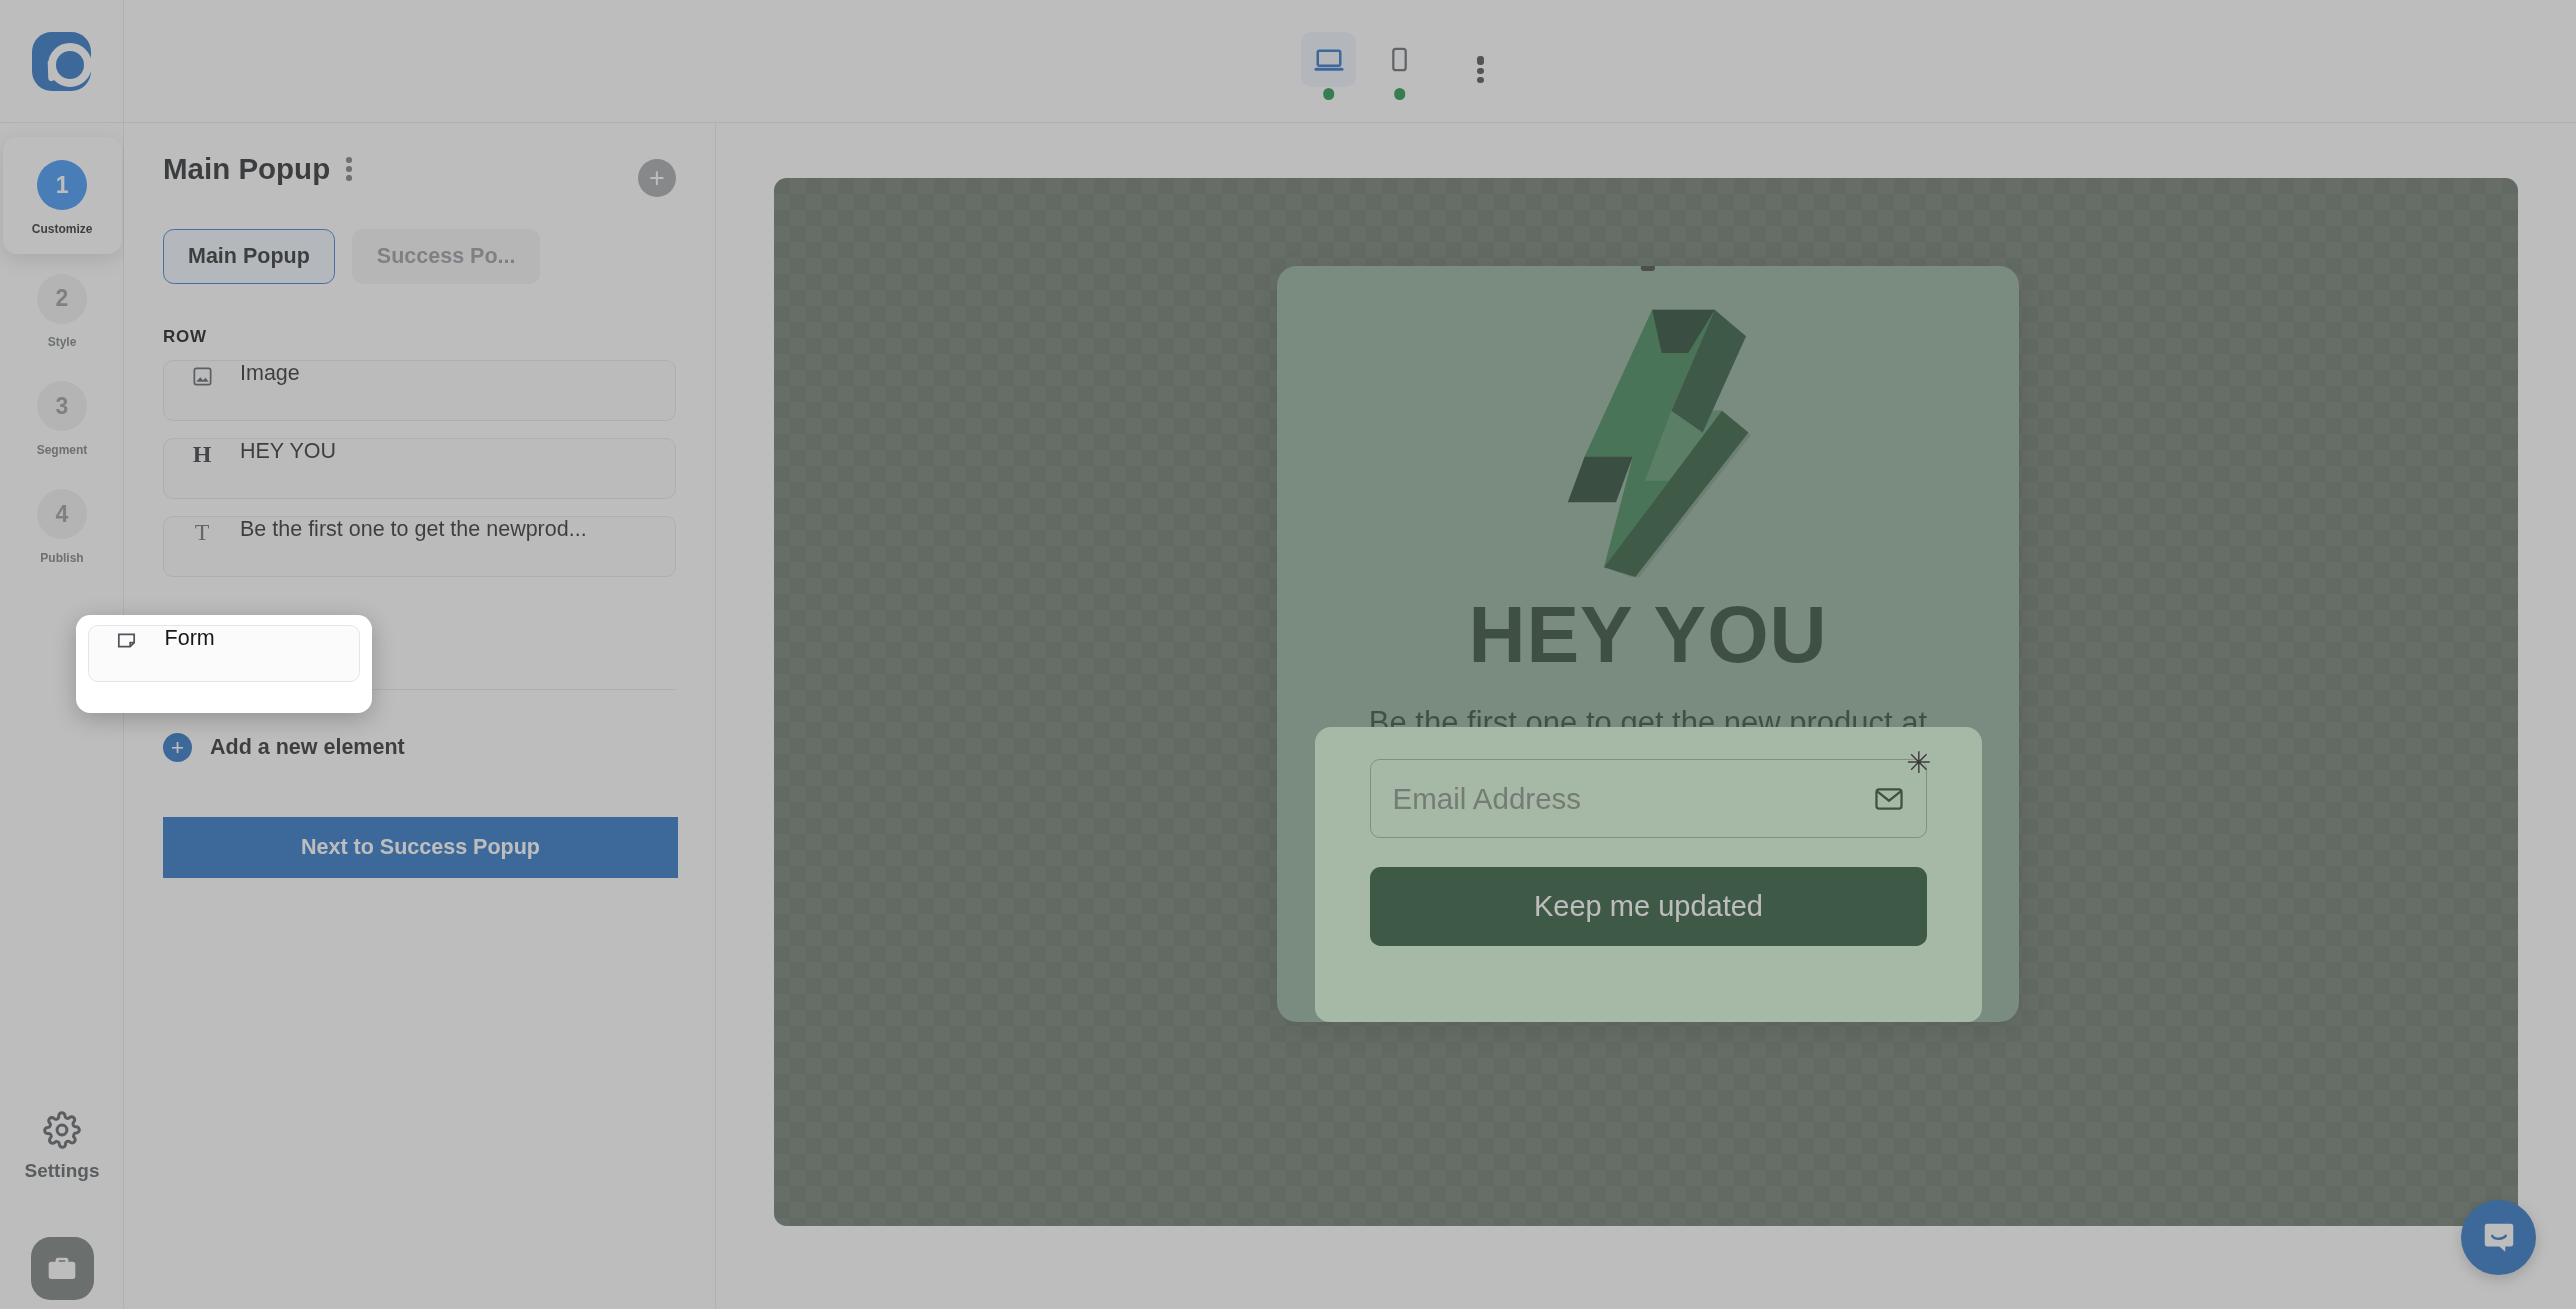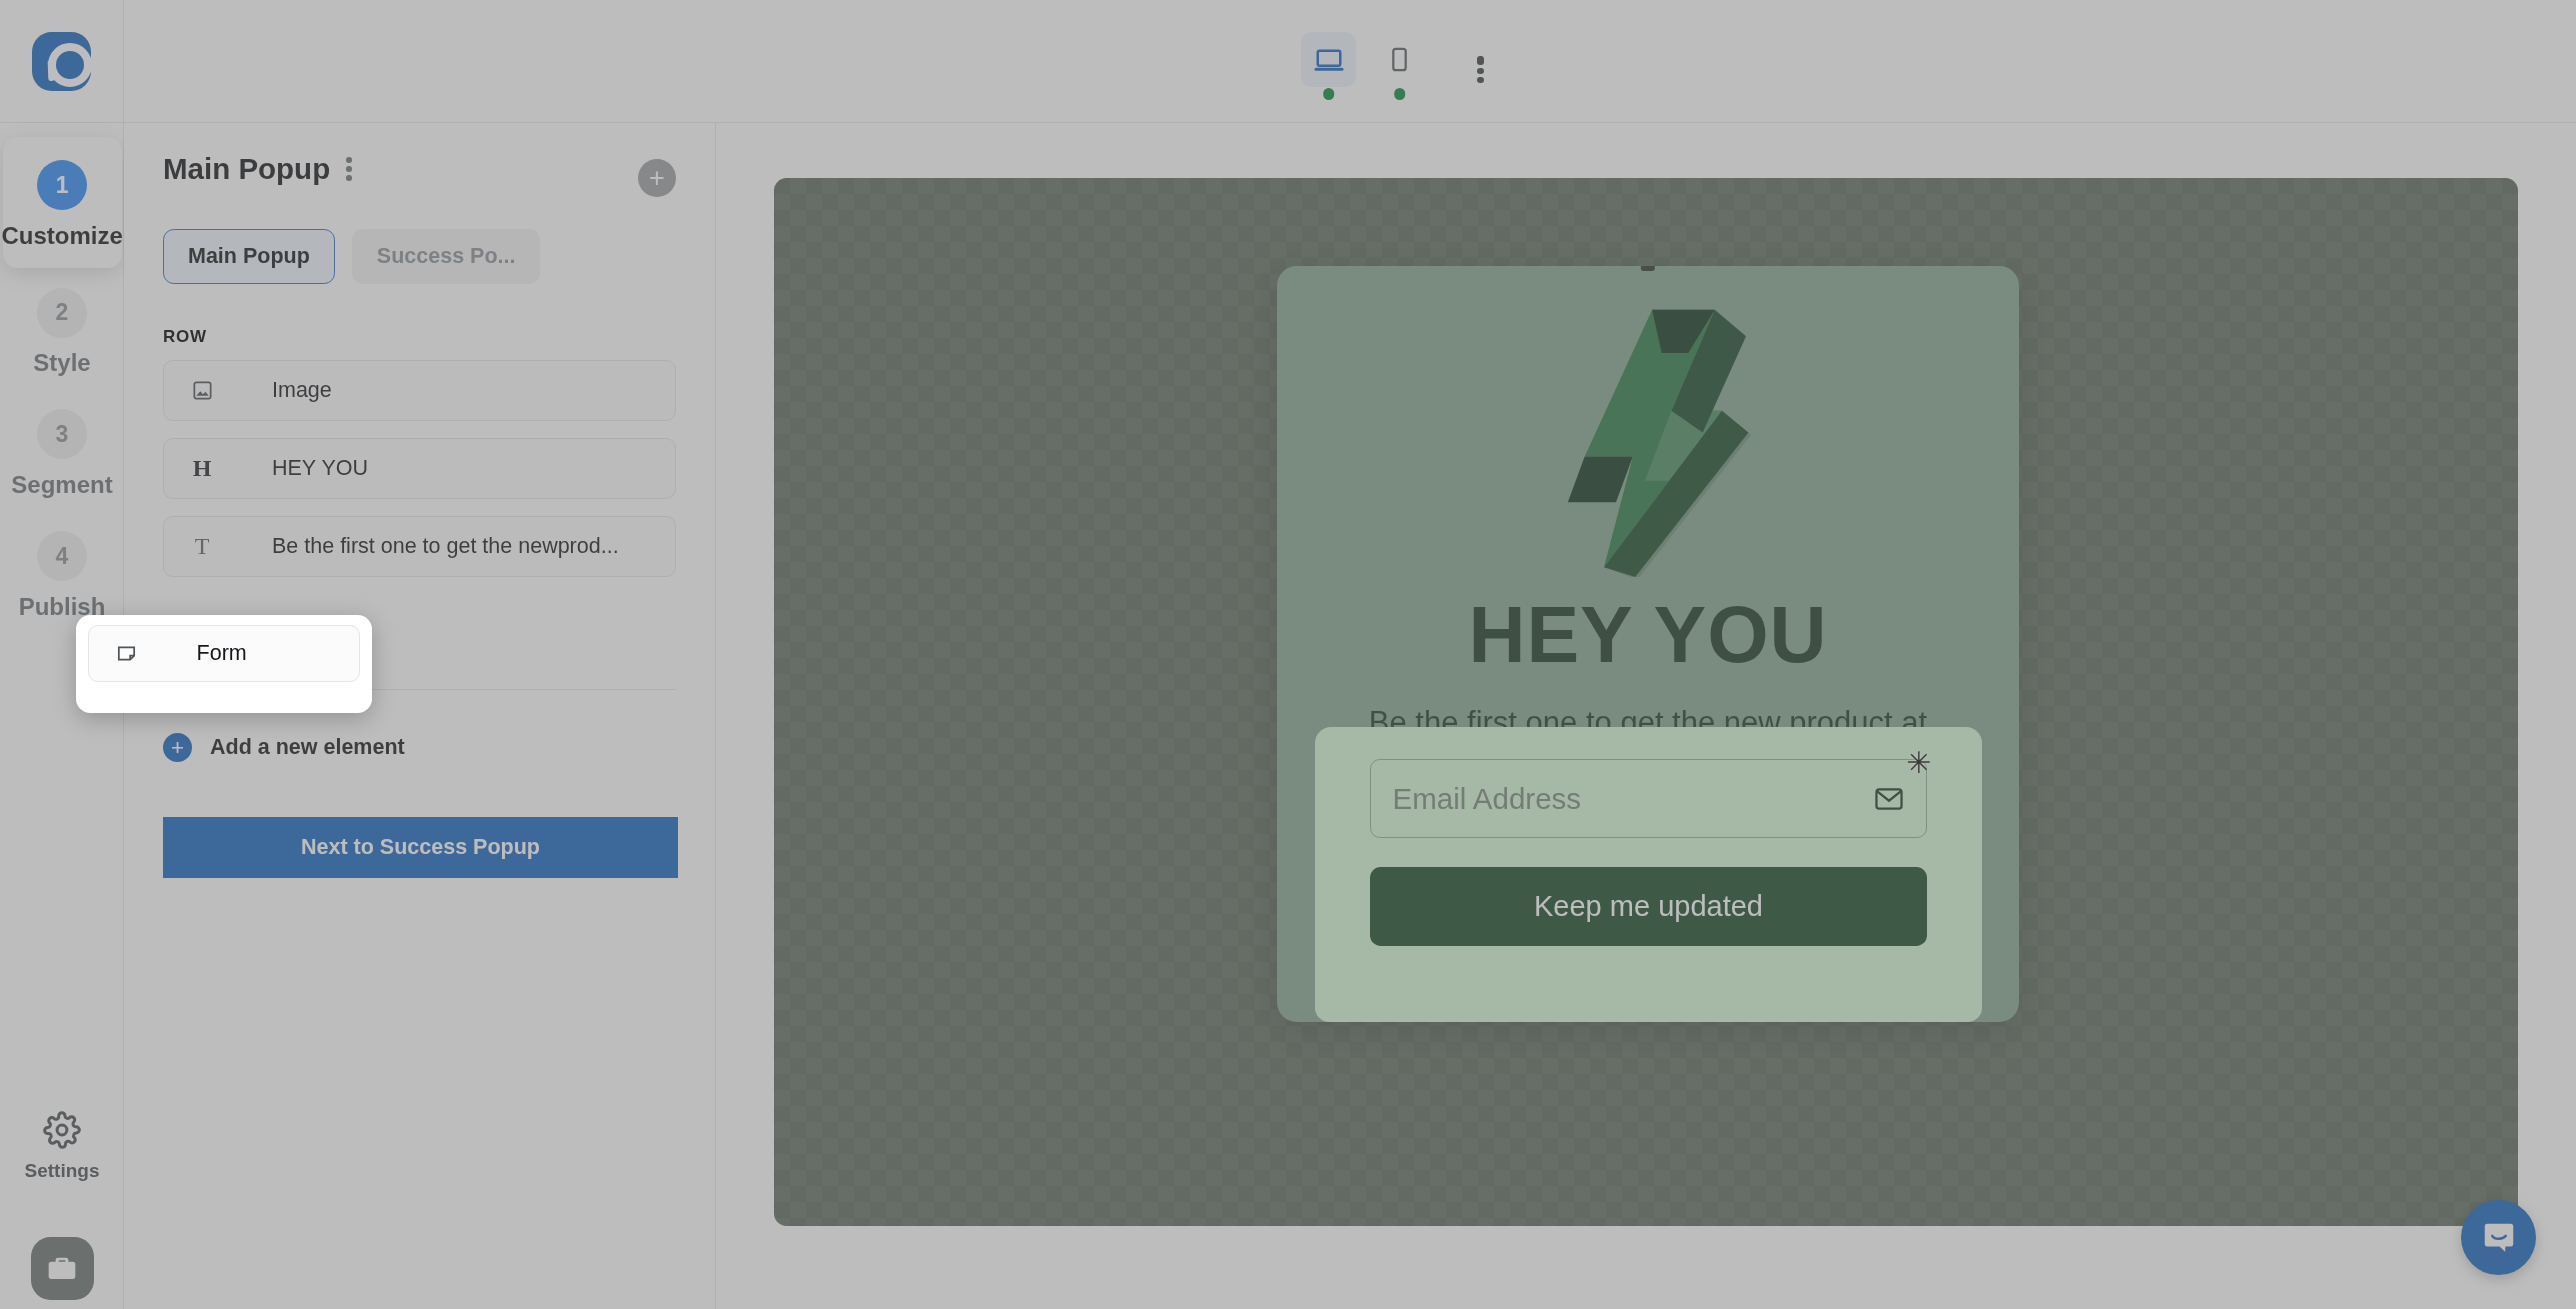--- a/index.html
+++ b/index.html
@@ -80,21 +80,21 @@
     box-shadow: 0 5.4px 19.7px rgba(0,0,0,0.14);
     width: 119px; margin: 14.3px 2.7px 0;
     padding: 23px 0 18px;
   }
   .step-badge {
     width: 50px; height: 50px; border-radius: 50%;
     display: flex; align-items: center; justify-content: center;
     font-size: 23px; font-weight: 700; color: #8d9397; background: #eeeff1;
   }
   .step.active .step-badge { background: #2b8af5; color: #ffffff; }
-  .step-label { margin-top: 11.6px; font-size: 24px; color: #6e7479; font-weight: 600; text-align: right; }
+  .step-label { margin-top: 11.6px; font-size: 12px; color: #6e7479; font-weight: 600; text-align: right; }
   .step.active .step-label { color: #15181c; font-weight: 700; }
 
   .rail-bottom { position: absolute; left: 0; bottom: 9px; width: 124px; }
   .settings-item {
     display: flex; flex-direction: column; align-items: center; cursor: pointer;
     margin-bottom: 55px;
   }
   .gear-icon { width: 38px; height: 38px; color: #4b5256; }
   .settings-label { margin-top: 10.7px; font-size: 19px; color: #4b5256; font-weight: 600; }
   .toolbox-btn {
@@ -130,22 +130,22 @@
     background: #f2f3f5; color: #8d9397; font-family: "Liberation Sans", sans-serif;
   }
   .tab.active { background: #eef4fc; border-color: #2b6fd4; color: #16181b; }
 
   .row-label {
     margin-top: 43px; font-size: 17px; font-weight: 700; color: #000000; letter-spacing: 0.7px;
   }
   .elements { margin-top: 13.4px; }
   .el-item {
     height: 61px; border: 0.9px solid #e3e5e8; border-radius: 9.8px;
-    background: #fbfbfc; display: flex; align-items: center; padding: 0 23px;
-    margin-bottom: 17px; cursor: pointer; gap: 32px;
+    background: #fbfbfc; display: flex; padding: 0 23px;
+    margin-bottom: 17px; cursor: pointer;
   }
   .el-icon { width: 30px; height: 30px; flex: none; color: #4e555a; display:flex; align-items:center; justify-content:center; }
   .el-icon .glyph { font-size: 24px; font-weight: 700; color: #22262a; font-family: "Liberation Serif", serif; }
   .el-icon .glyph.t { font-weight: 400; color: #5d6369; }
   .el-text { margin-left: 23px; font-size: 21.5px; color: #16181b; white-space: nowrap; overflow: hidden; text-overflow: ellipsis; }
 
   .divider { height: 0.9px; background: #e5e7ea; margin: 34px 0 0; }
   .add-new {
     display: flex; align-items: center; margin-top: 43px; cursor: pointer;
   }

